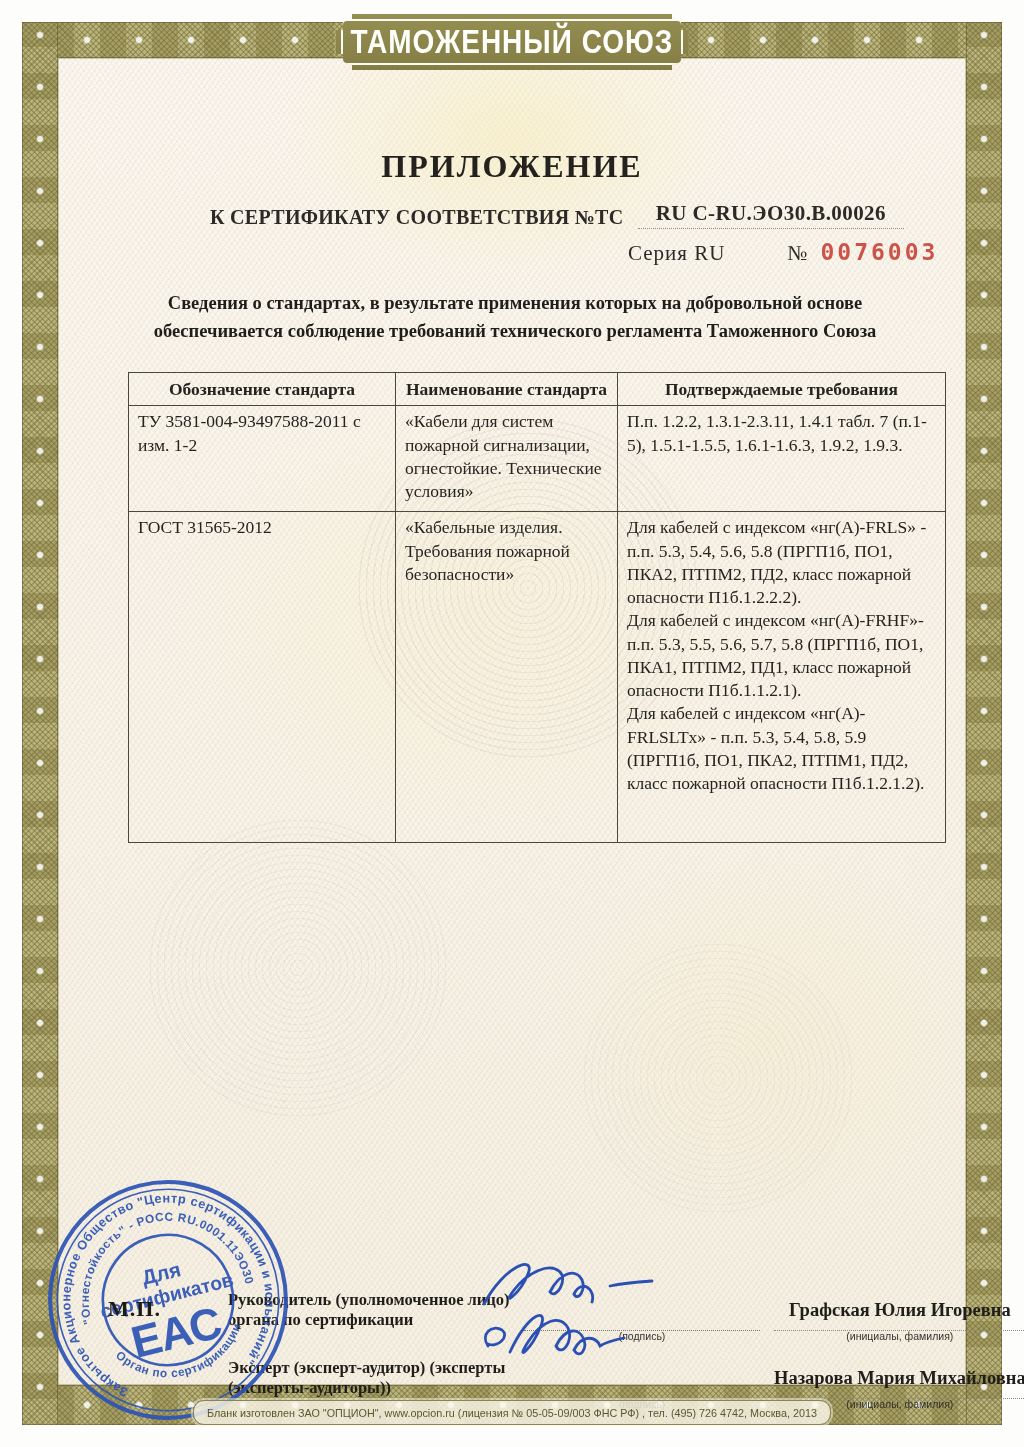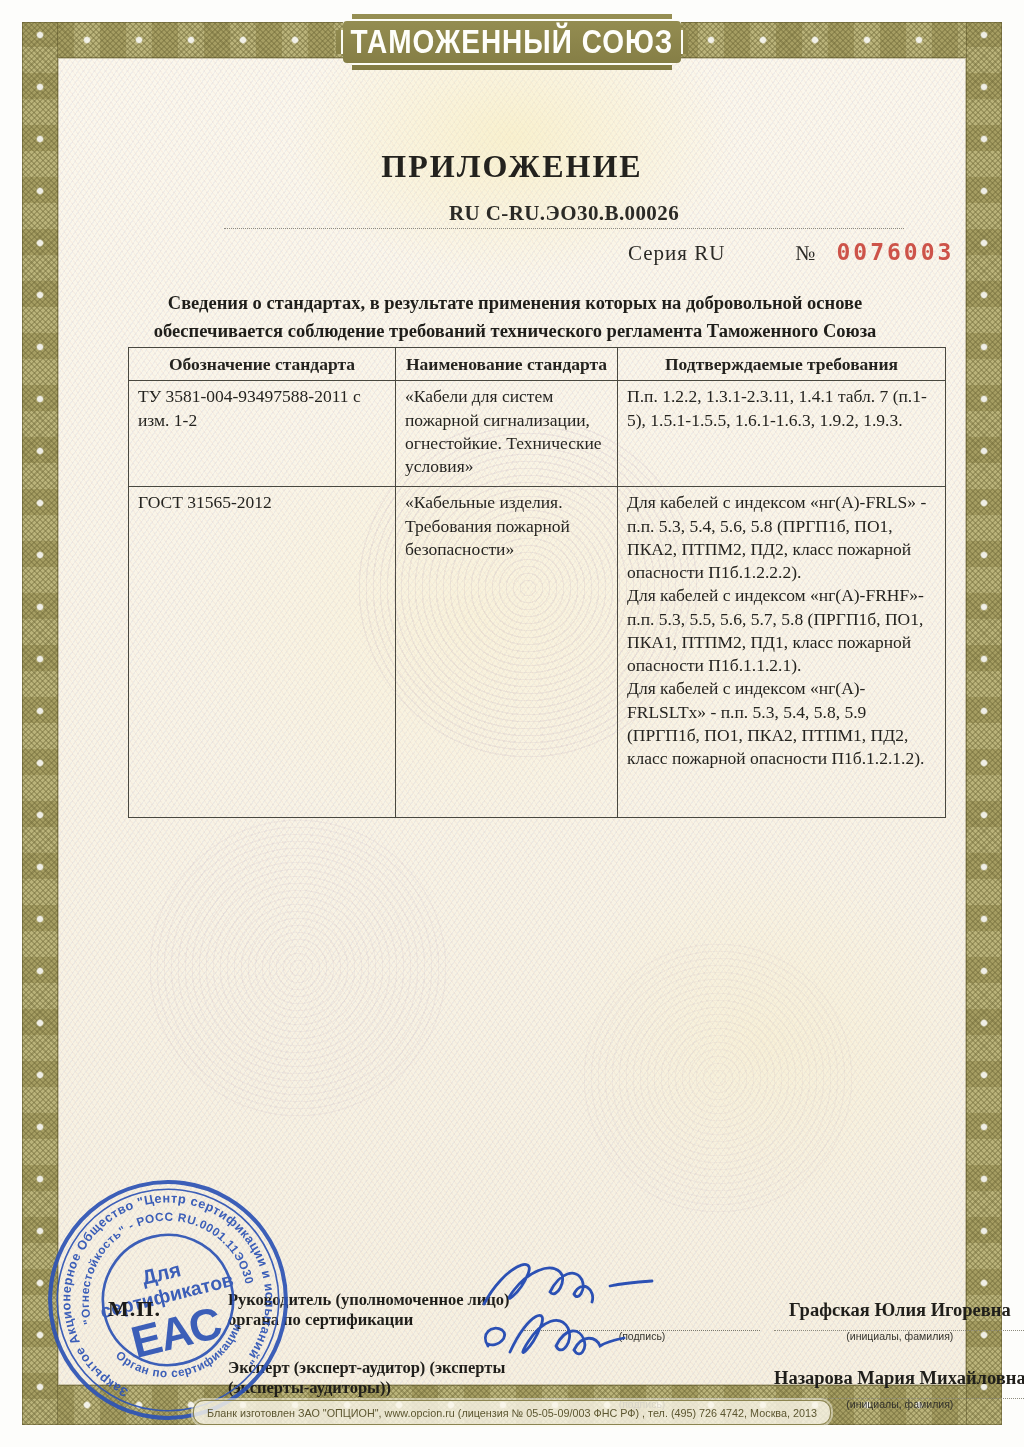--- a/index.html
+++ b/index.html
@@ -45,28 +45,28 @@
     display:flex;align-items:center;justify-content:center;}
   .banner-frame{position:absolute;inset:5px;border:2px solid #fdfdf6;border-radius:6px;}
   .banner-text{position:relative;color:#fefefa;font-family:"Liberation Sans","DejaVu Sans",sans-serif;
     font-weight:bold;font-size:28px;letter-spacing:1px;transform:scaleY(1.2);white-space:nowrap;}
   
   .title{margin:44px 0 0;text-align:center;font-size:32px;font-weight:bold;letter-spacing:2px;color:#23221e;}
   .cert-row{display:flex;align-items:flex-end;margin:16px 62px 0 152px;}
   .cert-label{font-size:20px;font-weight:bold;white-space:nowrap;letter-spacing:.3px;}
   .cert-underline{flex:1;margin-left:14px;text-align:center;border-bottom:1.5px dotted #8f8d83;
     padding-bottom:2px;font-size:21px;font-weight:bold;letter-spacing:.4px;}
-  .series-row{display:flex;align-items:baseline;margin:10px 0 0 570px;gap:8px;}
+  .series-row{display:flex;align-items:baseline;margin:10px 0 0 570px;}
   .series-label{font-size:21px;letter-spacing:1px;}
   .no-sign{font-size:21px;margin-left:62px;}
   .serial{margin-left:13px;font-family:"DejaVu Sans Mono",monospace;font-weight:bold;font-size:23px;
     letter-spacing:3px;color:#cd5349;}
   .intro{margin:24px 46px 0 52px;text-align:center;font-size:18.5px;font-weight:bold;line-height:1.5;color:#1f1e1a;}
   
-  table.std{border-collapse:collapse;margin:1px 0 0 70px;width:817px;table-layout:fixed;
+  table.std{border-collapse:collapse;margin:26px 0 0 70px;width:817px;table-layout:fixed;
     font-size:17.5px;line-height:1.33;color:#24231f;}
   table.std th,table.std td{border:1.6px solid #49483f;vertical-align:top;padding:4px 9px 8px;}
   table.std th{font-weight:bold;text-align:center;padding:5px 6px;line-height:1.3;}
   col.c1{width:267px;} col.c2{width:222px;} col.c3{width:328px;}
   td p{margin:0;}
   .row-tall td{height:318px;}
   
   .stamp{position:absolute;left:44px;top:1176px;width:248px;height:248px;z-index:4;opacity:.92;
     transform:rotate(-14deg);}
   .mp{position:absolute;left:108px;top:1296px;z-index:5;font-size:22px;font-weight:bold;color:#1c1b18;letter-spacing:1px;}
@@ -104,20 +104,21 @@
   </div>
 
   <div class="inner">
     <div class="rosette" style="left:300px;top:360px;width:340px;height:340px;"></div>
     <div class="rosette" style="left:90px;top:760px;width:300px;height:300px;opacity:.7;"></div>
     <div class="rosette" style="left:520px;top:880px;width:280px;height:280px;opacity:.6;"></div>
 
     <h1 class="title">ПРИЛОЖЕНИЕ</h1>
 
     <div class="cert-row">
+      <span class="cert-label">К СЕРТИФИКАТУ СООТВЕТСТВИЯ  №ТС</span>
       <span class="cert-underline">RU C-RU.ЭО30.В.00026</span>
     </div>
 
     <div class="series-row">
       <span class="series-label">Серия RU</span>
       <span class="no-sign">№</span>
       <span class="serial">0076003</span>
     </div>
 
     <p class="intro">Сведения о стандартах, в результате применения которых на добровольной основе обеспечивается соблюдение требований технического регламента Таможенного Союза</p>

